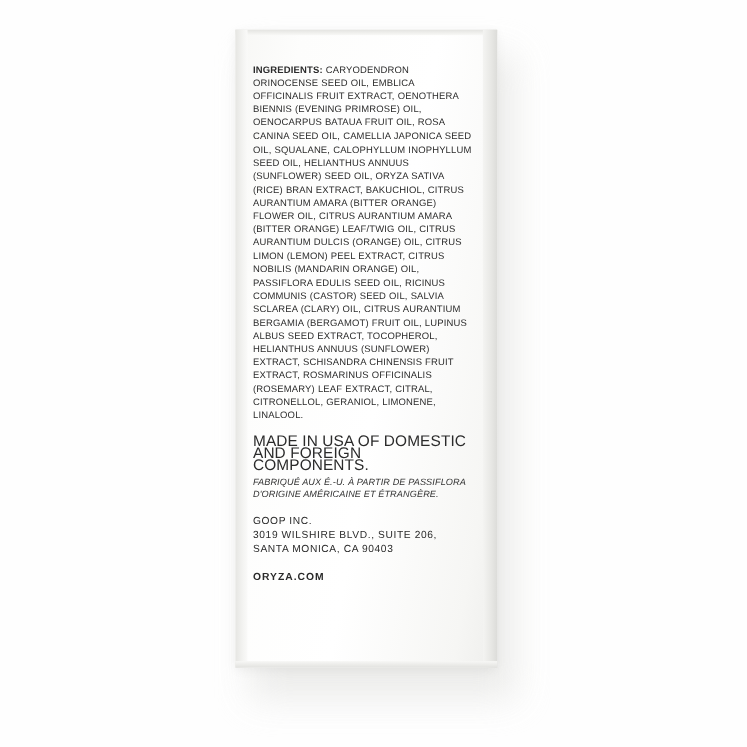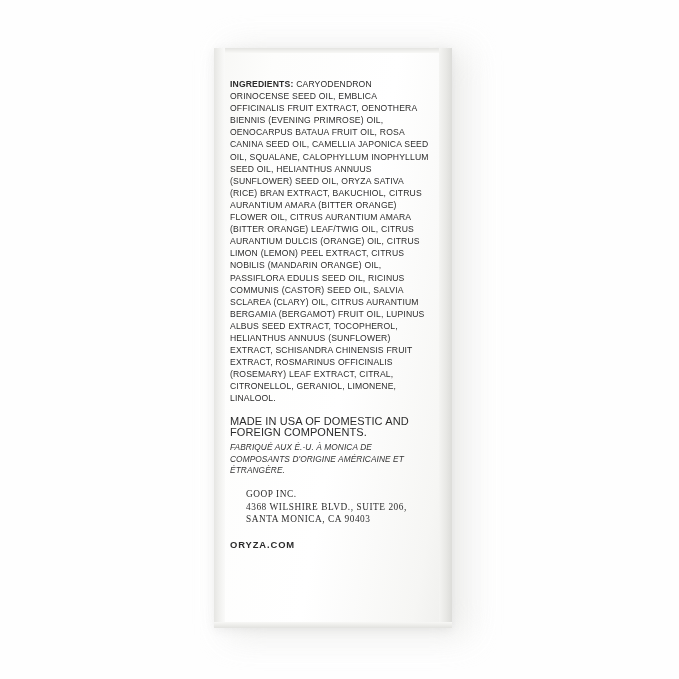--- a/index.html
+++ b/index.html
@@ -27,21 +27,21 @@
     width: 240px;
     height: 585px;
     background: #e9e9e7;
     filter: blur(16px);
     opacity: 0.85;
   }
   
   .carton {
     position: absolute;
     left: 214px;
-    top: 48px;
+    top: 27px;
     width: 238px;
     height: 580px;
     background: linear-gradient(100deg, #f7f7f5 0%, #fdfdfc 18%, #ffffff 55%, #f6f6f4 88%, #eeeeec 100%);
     box-shadow: 0 2px 10px rgba(0,0,0,0.06);
   }
   
   .carton-left-edge {
     position: absolute;
     left: 0;
     top: 0;
@@ -89,40 +89,39 @@
     letter-spacing: 0.15px;
     text-align: left;
     margin: 0 0 11px 0;
     word-spacing: 0.2px;
   }
   .ingredients .heading {
     font-weight: bold;
   }
 
   .origin {
-    font-size: 11px;
+    font-size: 14px;
     line-height: 11.4px;
     letter-spacing: 0.1px;
     margin: 0 0 4px 0;
   }
   .origin-italic {
     font-style: italic;
     font-size: 8.3px;
     line-height: 11.3px;
     letter-spacing: 0.1px;
     margin: 0 0 3px 0;
     color: #333333;
   }
 
   .company {
     font-size: 9.3px;
     line-height: 12.6px;
     letter-spacing: 0.55px;
-    margin: 12px 0 0 16px;
-    font-family: Liberation Serif, serif;
+    margin: 12px 0 0 0;
   }
   .company .line {
     display: block;
   }
 
   .website {
     font-size: 9.4px;
     letter-spacing: 0.9px;
     font-weight: bold;
     margin-top: 13px;
@@ -139,25 +138,25 @@
     <div class="carton-top-edge"></div>
     <div class="carton-left-edge"></div>
     <div class="carton-right-edge"></div>
     <div class="carton-bottom-edge"></div>
 
     <div class="label">
 
       <p class="ingredients"><span class="heading">INGREDIENTS:</span><span> CARYODENDRON ORINOCENSE SEED OIL, EMBLICA OFFICINALIS FRUIT EXTRACT, OENOTHERA BIENNIS (EVENING PRIMROSE) OIL, OENOCARPUS BATAUA FRUIT OIL, ROSA CANINA SEED OIL, CAMELLIA JAPONICA SEED OIL, SQUALANE, CALOPHYLLUM INOPHYLLUM SEED OIL, HELIANTHUS ANNUUS (SUNFLOWER) SEED OIL, ORYZA SATIVA (RICE) BRAN EXTRACT, BAKUCHIOL, CITRUS AURANTIUM AMARA (BITTER ORANGE) FLOWER OIL, CITRUS AURANTIUM AMARA (BITTER ORANGE) LEAF/TWIG OIL, CITRUS AURANTIUM DULCIS (ORANGE) OIL, CITRUS LIMON (LEMON) PEEL EXTRACT, CITRUS NOBILIS (MANDARIN ORANGE) OIL, PASSIFLORA EDULIS SEED OIL, RICINUS COMMUNIS (CASTOR) SEED OIL, SALVIA SCLAREA (CLARY) OIL, CITRUS AURANTIUM BERGAMIA (BERGAMOT) FRUIT OIL, LUPINUS ALBUS SEED EXTRACT, TOCOPHEROL, HELIANTHUS ANNUUS (SUNFLOWER) EXTRACT, SCHISANDRA CHINENSIS FRUIT EXTRACT, ROSMARINUS OFFICINALIS (ROSEMARY) LEAF EXTRACT, CITRAL, CITRONELLOL, GERANIOL, LIMONENE, LINALOOL.</span></p>
 
       <p class="origin">MADE IN USA OF DOMESTIC AND FOREIGN COMPONENTS.</p>
-      <p class="origin-italic">FABRIQUÉ AUX É.-U. À MONICA DE COMPOSANTS D'ORIGINE AMÉRICAINE ET ÉTRANGÈRE.</p>
+      <p class="origin-italic">FABRIQUÉ AUX É.-U. À PARTIR DE PASSIFLORA D'ORIGINE AMÉRICAINE ET ÉTRANGÈRE.</p>
 
       <div class="company">
         <span class="line">GOOP INC.</span>
-        <span class="line">4368 WILSHIRE BLVD., SUITE 206,</span>
+        <span class="line">3019 WILSHIRE BLVD., SUITE 206,</span>
         <span class="line">SANTA MONICA, CA 90403</span>
       </div>
 
       <div class="website">ORYZA.COM</div>
     </div>
   </div>
 
 </div>
 
 </body></html>

